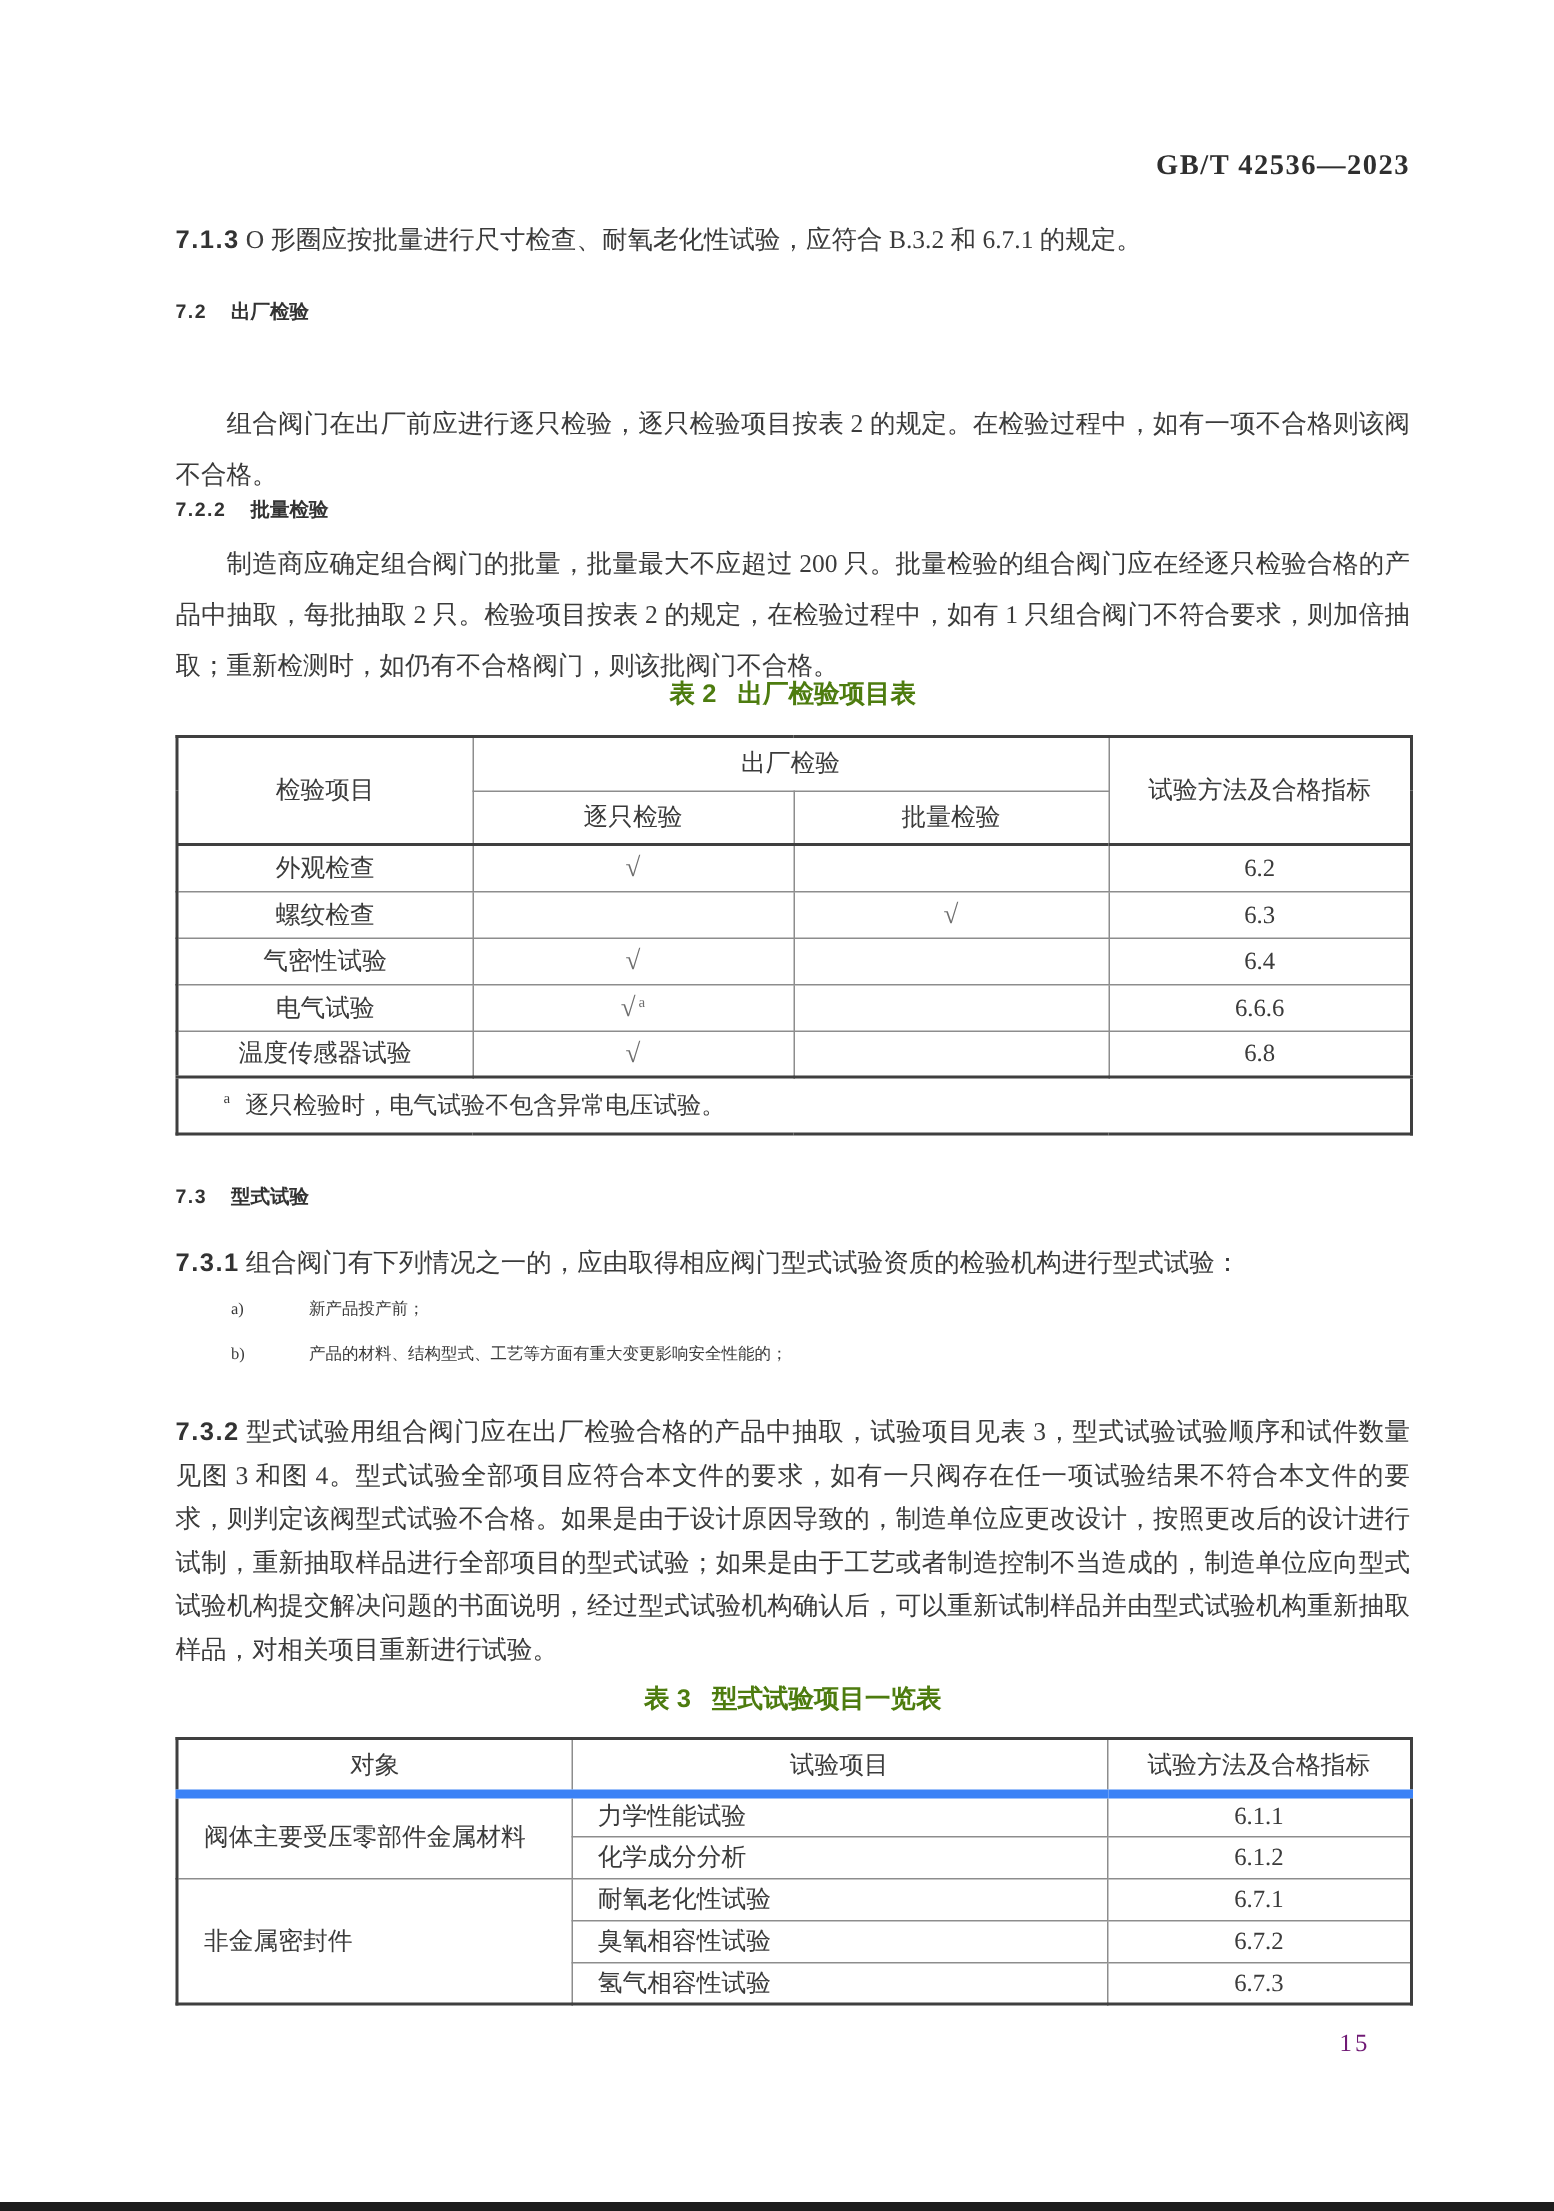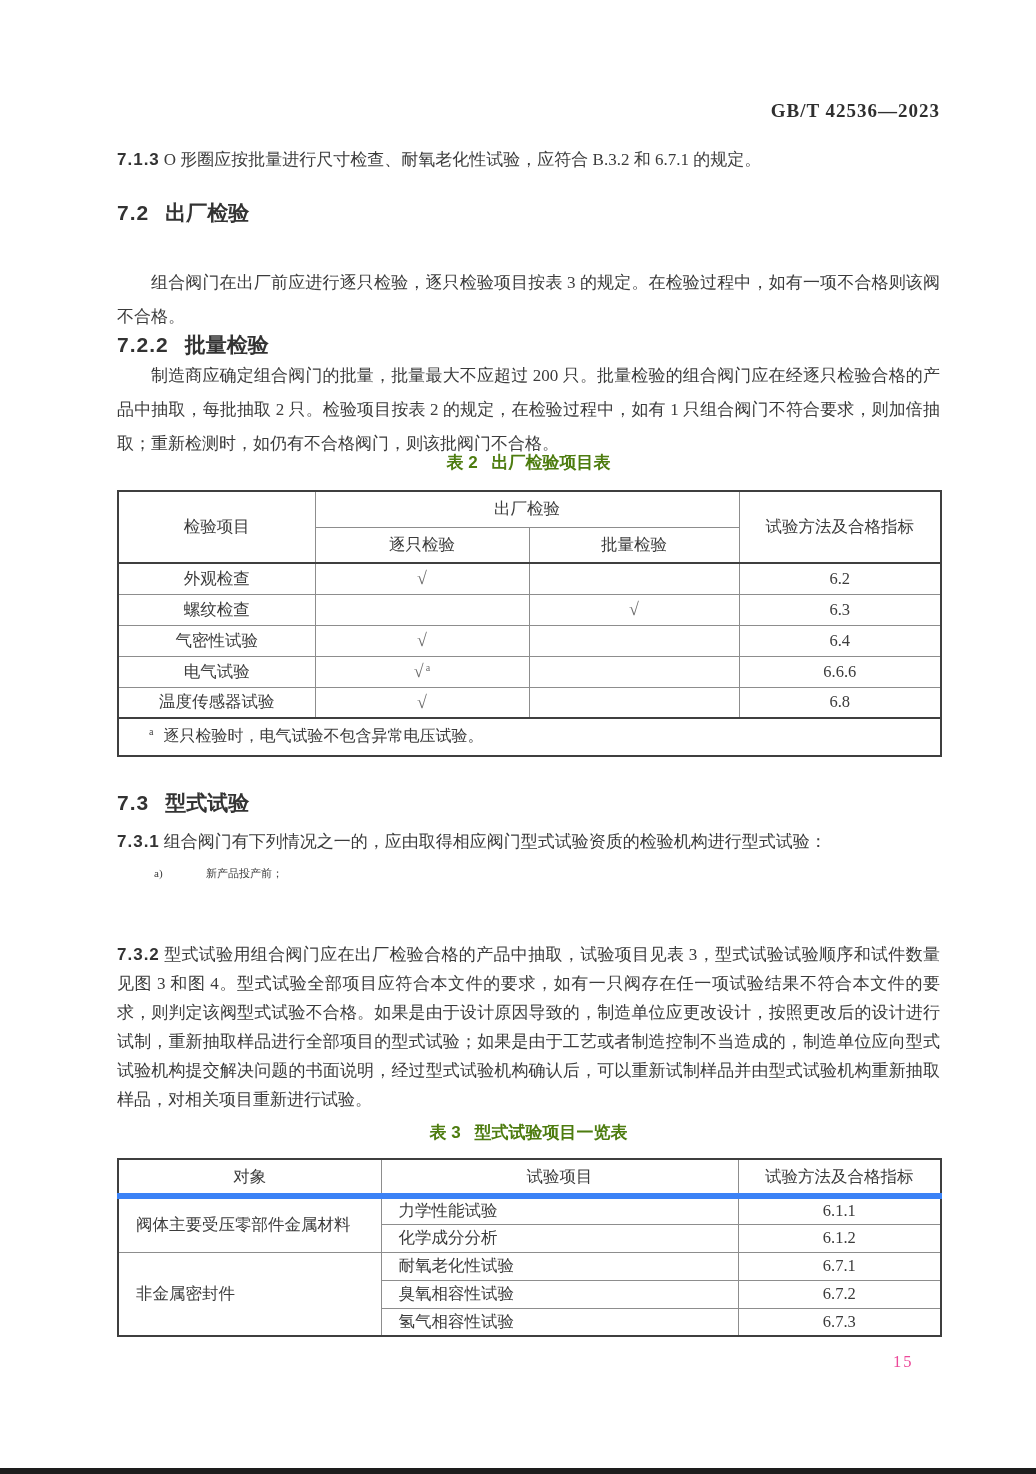--- a/index.html
+++ b/index.html
@@ -10,21 +10,21 @@
   .blk{position:absolute;left:117px;width:823px;}
 
   .doc-header{top:100px;text-align:right;font-weight:bold;font-size:19px;
     letter-spacing:1px;color:#2f2f2f;font-family:"Liberation Serif",serif;}
 
   .clause{font-size:17px;line-height:24px;text-align:justify;margin:0;}
   .clause .num{font-family:"Liberation Sans",sans-serif;font-weight:bold;
     margin-right:4px;letter-spacing:1px;color:#333;}
   .clause.multiline{line-height:29px;}
 
-  .heading{font-size:21px;font-family:"Liberation Sans",sans-serif;font-weight:bold;
+  .heading{font-size:13px;font-family:"Liberation Sans",sans-serif;font-weight:bold;
     color:#333;margin:0;}
   .heading .num{margin-right:16px;letter-spacing:1px;}
 
   .para{font-size:17px;line-height:34px;text-align:justify;text-indent:2em;margin:0;}
 
   .list-item{font-size:11px;line-height:30px;}
   .list-item .lab{display:inline-block;margin-left:37px;width:52px;}
 
   .tbl-title{text-align:center;font-family:"Liberation Sans",sans-serif;font-weight:bold;
     font-size:17px;color:#4d7c0f;}
@@ -45,40 +45,40 @@
 
   .chk{font-size:18px;color:#6f6f6f;}
   .chk-sup{font-size:10px;color:#6f6f6f;vertical-align:super;margin-left:2px;}
 
   
   tr.r-h{height:37px;} tr.r-d3{height:28px;}
   tr.r-h td{border-bottom:6px solid #3b82f6;}
   td.al{text-align:left;padding-left:17px;}
 
   .page-num{position:absolute;left:893px;top:1352px;font-size:16.5px;
-    letter-spacing:2px;color:#ec4899;}
+    letter-spacing:2px;color:#701a75;}
   .scan-edge{position:absolute;left:0;right:0;bottom:0;height:6px;background:#1d1d1d;}
 </style>
 </head>
 <body>
 
 <div class="page">
 
   <div class="blk doc-header">GB/T 42536—2023</div>
 
   <p class="blk clause" style="top:148px">
     <span class="num">7.1.3</span><span>O 形圈应按批量进行尺寸检查、耐氧老化性试验，应符合 B.3.2 和 6.7.1 的规定。</span>
   </p>
 
   <h3 class="blk heading" style="top:199px">
     <span class="num">7.2</span><span>出厂检验</span>
   </h3>
 
 
-  <p class="blk para" style="top:266px">组合阀门在出厂前应进行逐只检验，逐只检验项目按表 3 的规定。在检验过程中，如有一项不合格则该阀不合格。</p>
+  <p class="blk para" style="top:266px">组合阀门在出厂前应进行逐只检验，逐只检验项目按表 2 的规定。在检验过程中，如有一项不合格则该阀不合格。</p>
 
   <h3 class="blk heading" style="top:331px">
     <span class="num">7.2.2</span><span>批量检验</span>
   </h3>
 
   <p class="blk para" style="top:359px">制造商应确定组合阀门的批量，批量最大不应超过 200 只。批量检验的组合阀门应在经逐只检验合格的产品中抽取，每批抽取 2 只。检验项目按表 2 的规定，在检验过程中，如有 1 只组合阀门不符合要求，则加倍抽取；重新检测时，如仍有不合格阀门，则该批阀门不合格。</p>
 
   <div class="blk tbl-title" style="top:451px">
     <span class="lbl">表 2</span><span>出厂检验项目表</span>
   </div>
@@ -143,20 +143,23 @@
   </h3>
 
   <p class="blk clause" style="top:830px">
     <span class="num">7.3.1</span><span>组合阀门有下列情况之一的，应由取得相应阀门型式试验资质的检验机构进行型式试验：</span>
   </p>
 
   <div class="blk" style="top:858px">
     <div class="list-item">
       <span class="lab">a)</span><span>新产品投产前；</span>
     </div>
+    <div class="list-item">
+      <span class="lab">b)</span><span>产品的材料、结构型式、工艺等方面有重大变更影响安全性能的；</span>
+    </div>
   </div>
 
   <p class="blk clause multiline" style="top:940px">
     <span class="num">7.3.2</span><span>型式试验用组合阀门应在出厂检验合格的产品中抽取，试验项目见表 3，型式试验试验顺序和试件数量见图 3 和图 4。型式试验全部项目应符合本文件的要求，如有一只阀存在任一项试验结果不符合本文件的要求，则判定该阀型式试验不合格。如果是由于设计原因导致的，制造单位应更改设计，按照更改后的设计进行试制，重新抽取样品进行全部项目的型式试验；如果是由于工艺或者制造控制不当造成的，制造单位应向型式试验机构提交解决问题的书面说明，经过型式试验机构确认后，可以重新试制样品并由型式试验机构重新抽取样品，对相关项目重新进行试验。</span>
   </p>
 
   <div class="blk tbl-title" style="top:1121px">
     <span class="lbl">表 3</span><span>型式试验项目一览表</span>
   </div>
 

